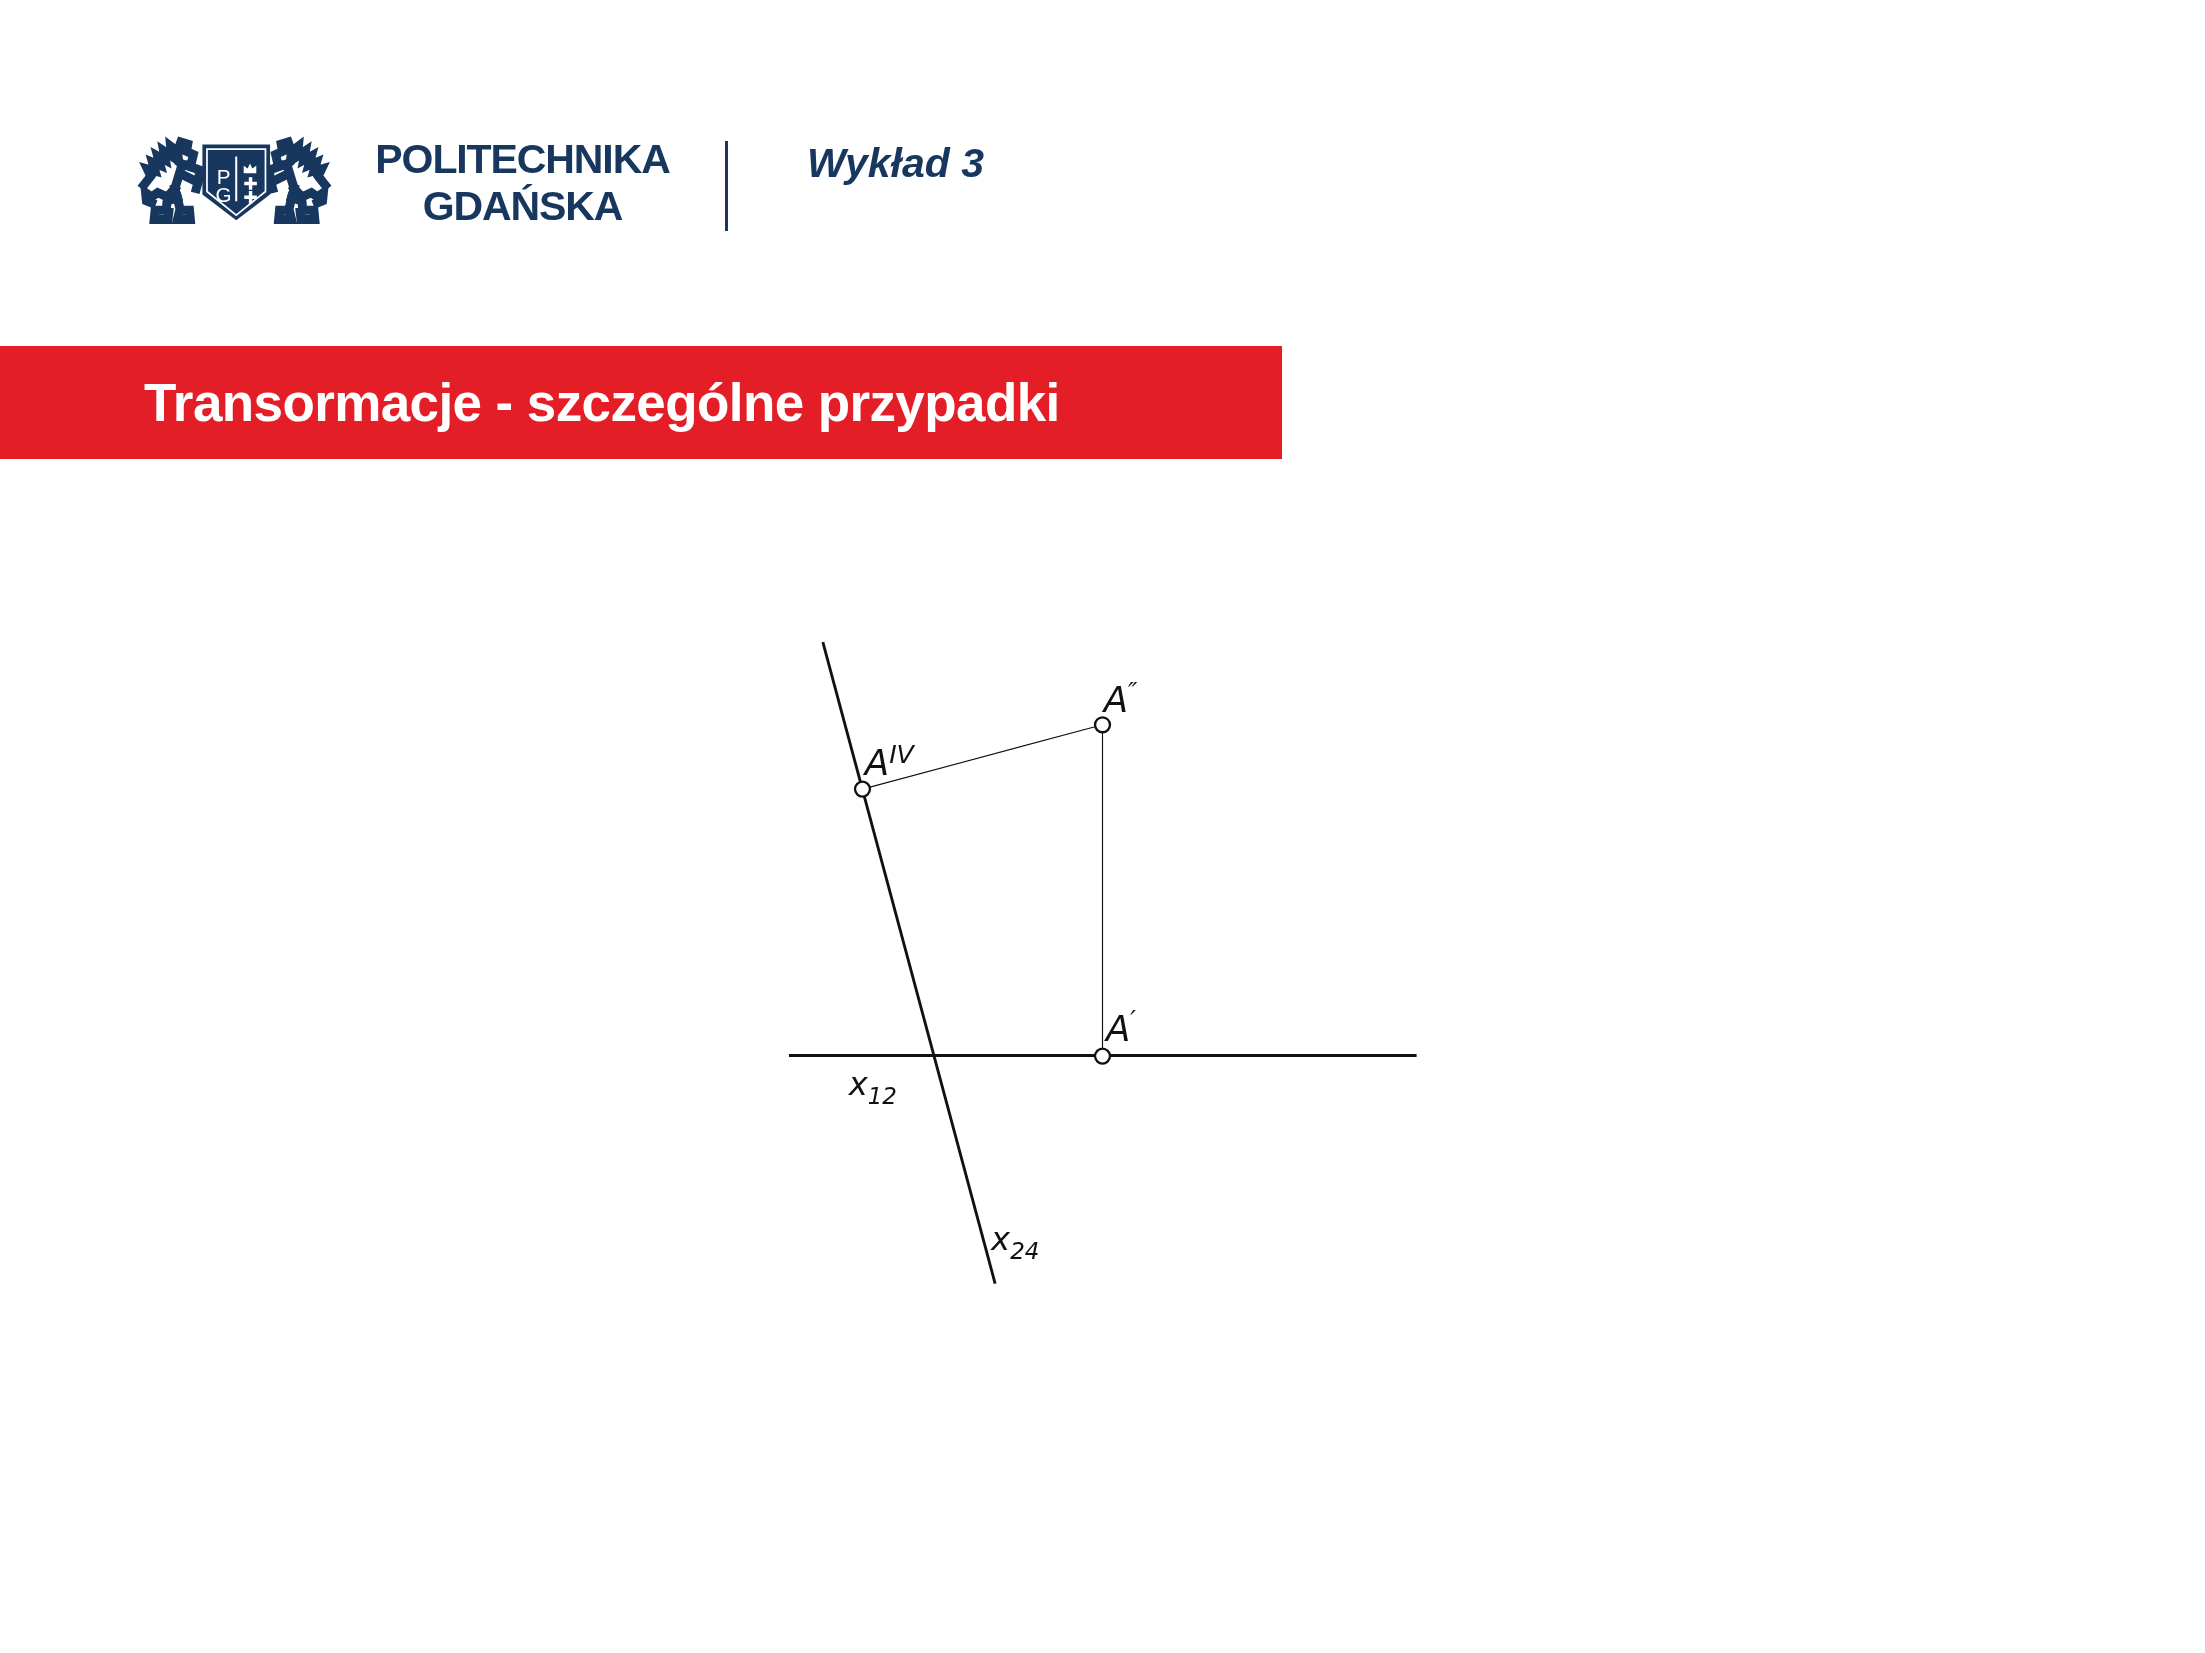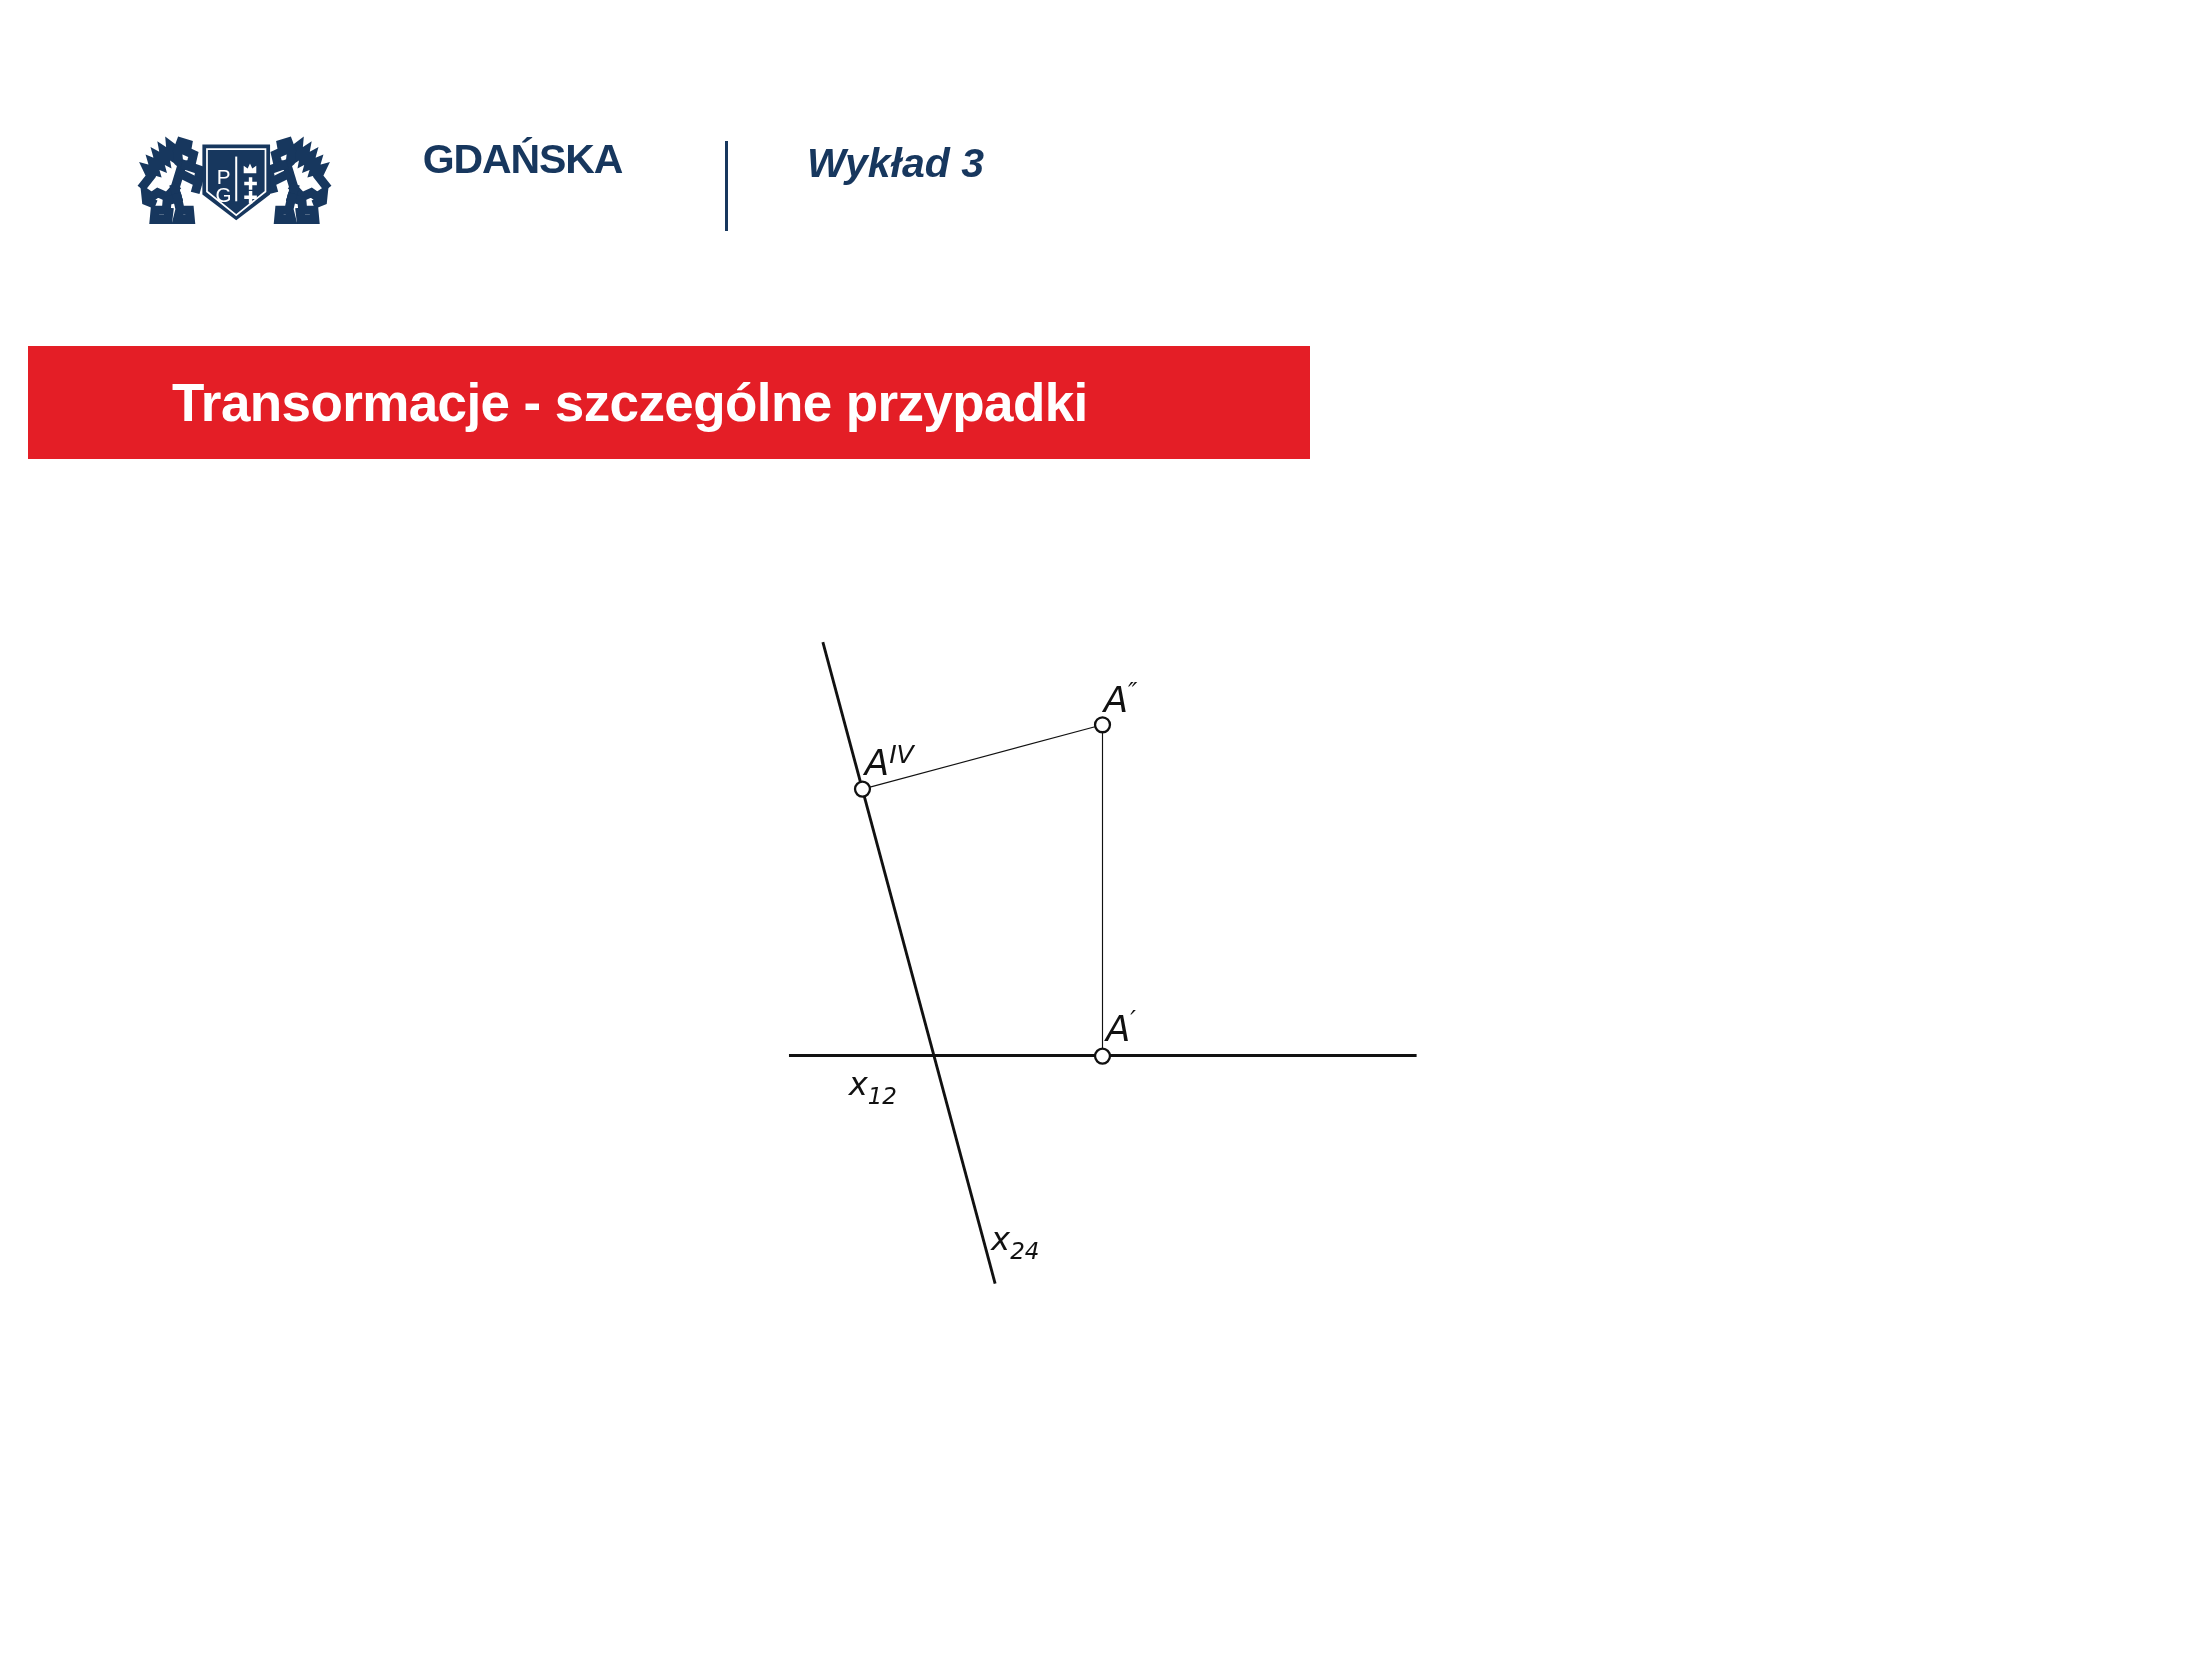--- a/index.html
+++ b/index.html
@@ -9,21 +9,21 @@
   
   #logo{left:137px;top:131px;width:195px;height:101px;}
   #uni-name{left:350px;top:136px;width:345px;text-align:center;
             color:var(--navy);font-weight:bold;font-size:41px;line-height:47px;
             letter-spacing:-1.1px;}
   #hdr-divider{left:725px;top:141px;width:2.9px;height:90px;background:var(--navy);}
   #lecture{left:807px;top:133px;color:var(--navy);font-weight:bold;
            font-size:41px;line-height:60px;font-style:italic;}
   
   #banner{left:0;top:346px;width:1282px;height:113px;background:var(--red);
-          display:flex;align-items:center;margin-left:28px;}
+          display:flex;align-items:center;}
   #banner span{color:#ffffff;font-weight:bold;font-size:53px;padding-left:144px;
                letter-spacing:-0.6px;white-space:nowrap;}
   
   #diagram{left:0;top:0;width:2205px;height:1654px;}
 </style>
 </head>
 <body>
 
 <svg id="logo" class="abs" viewBox="0 0 340 175" aria-hidden="true">
   <g transform="translate(0,8) scale(0.75,0.9)" fill="none" stroke="#17375E" stroke-width="9" stroke-linejoin="miter" stroke-linecap="square" vector-effect="non-scaling-stroke">
@@ -62,20 +62,21 @@
     <g transform="translate(187,80)" fill="#FFFFFF">
       <path d="M8,0 h6 v8 h8 v6 h-8 v8 h-6 v-8 h-8 v-6 h8 Z"></path>
     </g>
     <g transform="translate(187,104)" fill="#FFFFFF">
       <path d="M8,0 h6 v8 h8 v6 h-8 v8 h-6 v-8 h-8 v-6 h8 Z"></path>
     </g>
   </g>
 </svg>
 
 <div id="uni-name" class="abs">
+  <div>POLITECHNIKA</div>
   <div>GDAŃSKA</div>
 </div>
 
 <div id="hdr-divider" class="abs"></div>
 
 <div id="lecture" class="abs">
   <div>Wykład 3</div>
 </div>
 
 <div id="banner" class="abs">

